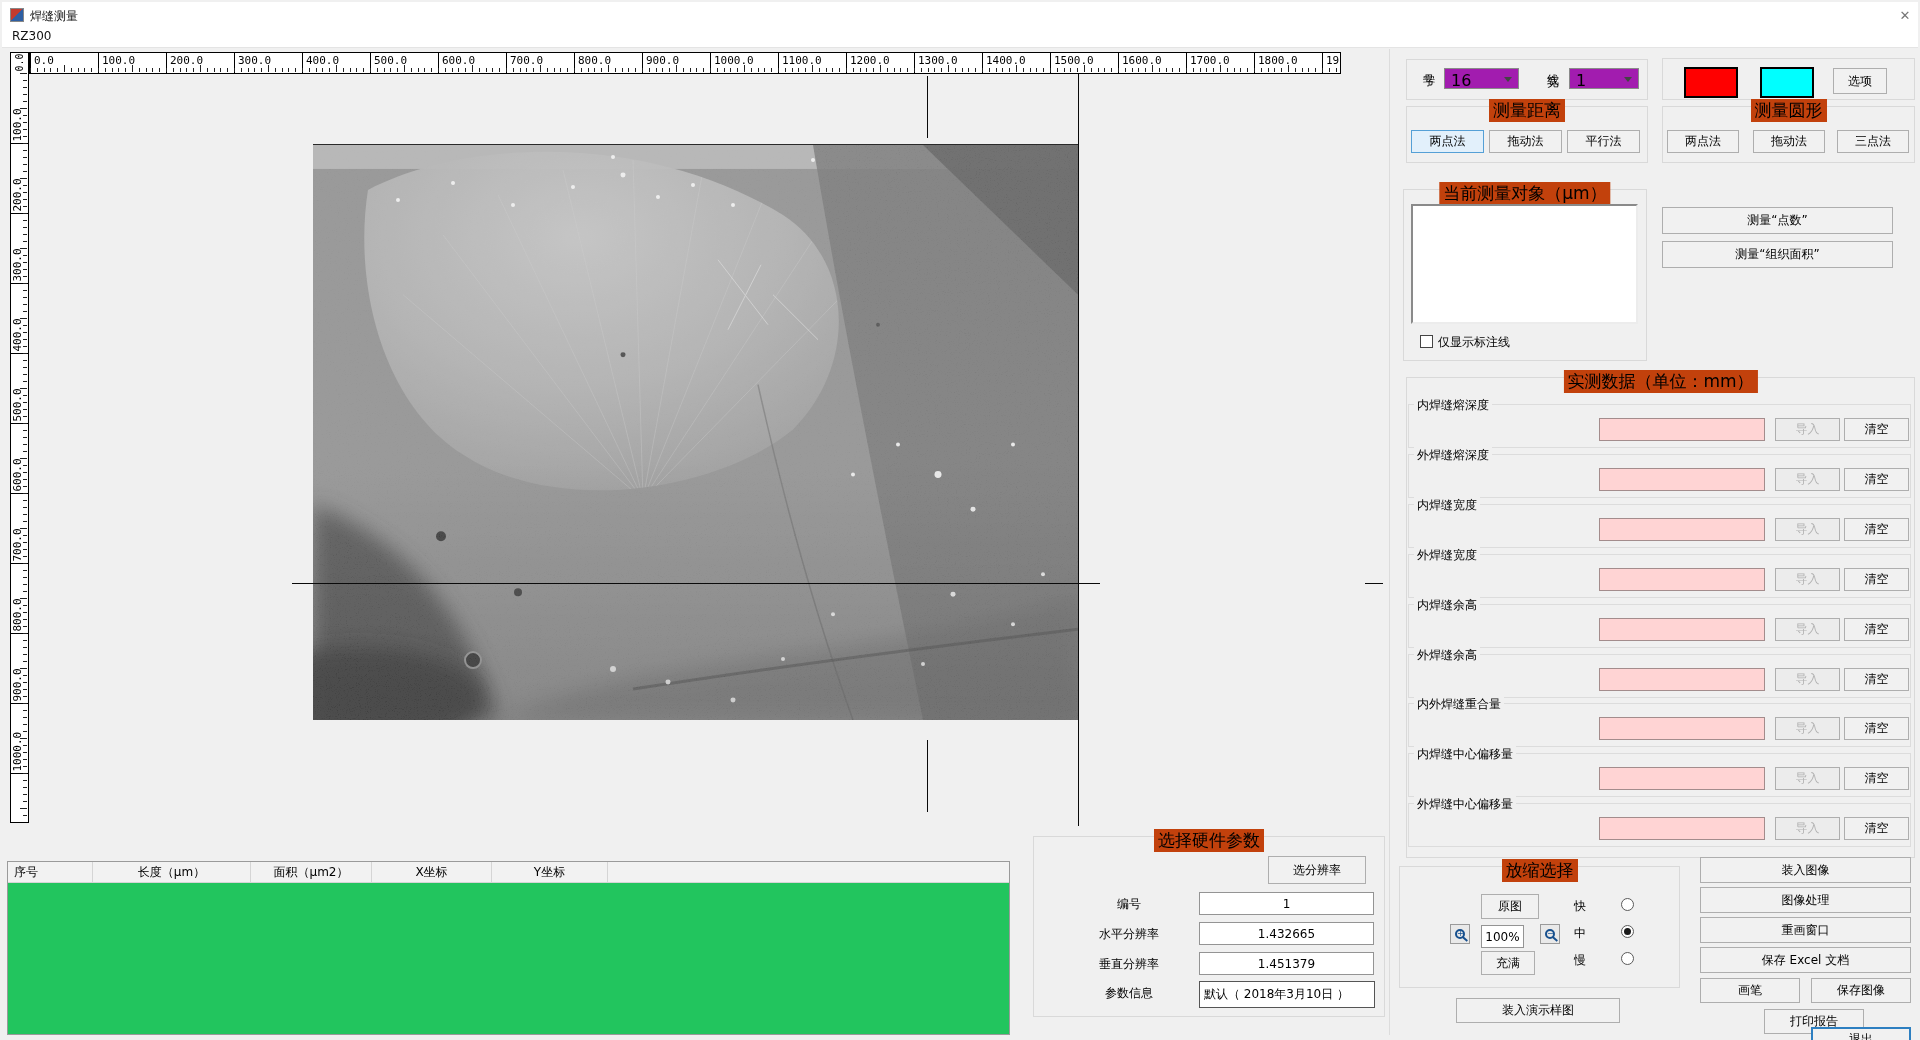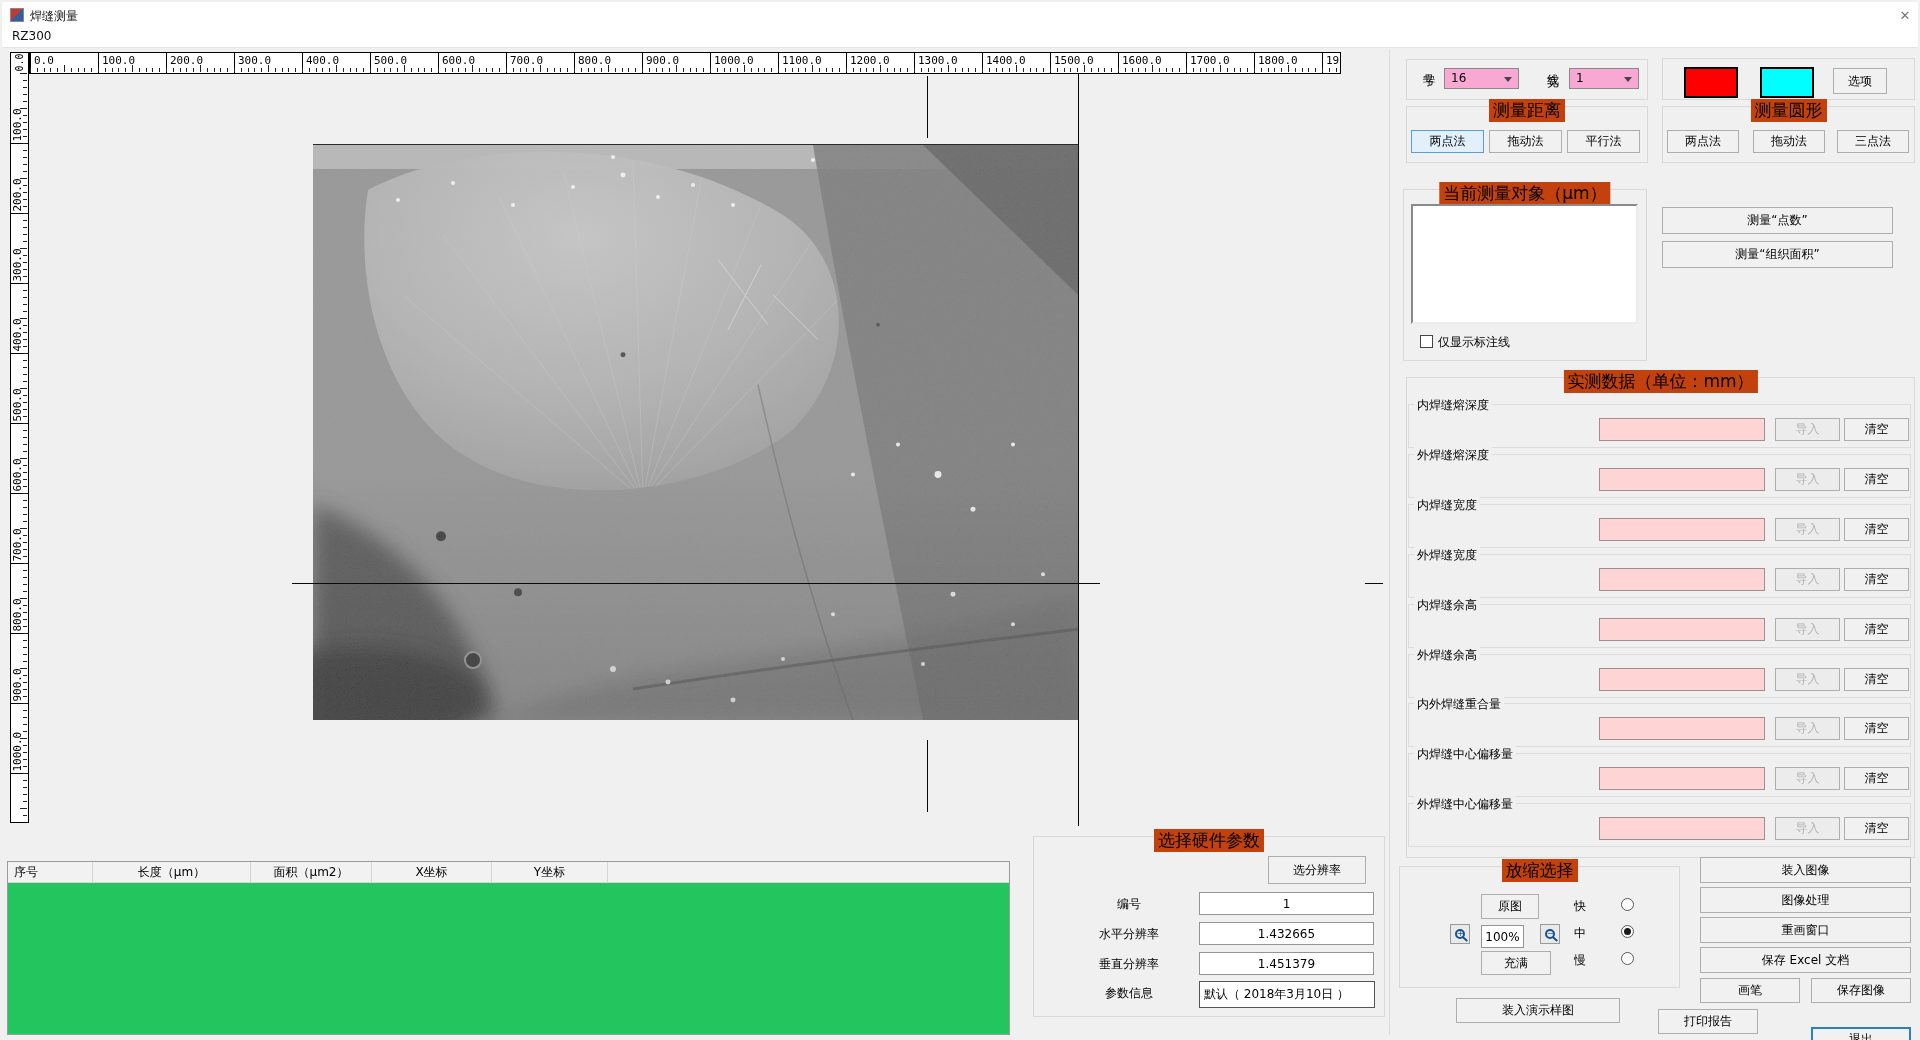--- a/index.html
+++ b/index.html
@@ -54,21 +54,21 @@
     white-space:nowrap; color:#000; }
   .gtitle.center { left:50%; transform:translateX(-50%); }
   .btn { position:absolute; background:#f1f1f1; border:1px solid #aeaeae; font-size:12px;
     color:#000; display:flex; align-items:center; justify-content:center; white-space:nowrap; }
   .btn.sel { background:#e2f0fb; border-color:#55a0d6; }
   .btn.focused { border:2px solid #2d7fc1;margin-top:18px; }
   .btn.disabled { color:#b2b2b2; background:#ececec; }
   .field { position:absolute; background:#fff; border:1px solid #949494; font-size:12px;
     display:flex; align-items:center; justify-content:center; }
   .pinkf { background:#ffd4d4; border:1px solid #a38c8c; }
-  .dd { position:absolute; background:#f9a8d4; border:1px solid #8a8a8a; font-size:12px; }
+  .dd { position:absolute; background:#a21caf; border:1px solid #8a8a8a; font-size:16px; }
   .dd .val { position:absolute; left:6px; top:2px; }
   .chev { position:absolute; right:6px; top:8px; width:0; height:0;
     border-left:4px solid transparent; border-right:4px solid transparent;
     border-top:5px solid #444; }
   .vtext { position:absolute; writing-mode:vertical-rl; letter-spacing:1px; font-size:12px; }
   .swatch { position:absolute; border:2px solid #000; }
   .radio { position:absolute; width:13px; height:13px; border:1px solid #5a5a5a;
     border-radius:50%; background:#fff; }
   .radio.on::after { content:""; position:absolute; left:2px; top:2px; width:7px; height:7px;
     border-radius:50%; background:#1a1a1a; }
@@ -416,36 +416,36 @@
   <div class="groupbox" style="left:1399px;top:866px;width:281px;height:122px;">
     <span class="gtitle center">放缩选择</span>
     <div class="btn" style="left:81px;top:27px;width:58px;height:25px;">原图</div>
     <div class="mag" style="left:50px;top:57px;">
       <span class="lens">+</span>
     </div>
     <div class="field" style="left:81px;top:58px;width:43px;height:23px;">100%</div>
     <div class="mag" style="left:140px;top:57px;">
       <span class="lens">−</span>
     </div>
-    <div class="btn" style="left:81px;top:84px;width:70px;height:24px;">充满</div>
+    <div class="btn" style="left:81px;top:84px;width:54px;height:24px;">充满</div>
     <div id="speed-radios">
         <div class="rlab" style="left: 174px; top: 31px;">快</div>
         <div class="radio" style="left: 221px; top: 31px;"></div>
         <div class="rlab" style="left: 174px; top: 58px;">中</div>
         <div class="radio on" style="left: 221px; top: 58px;"></div>
         <div class="rlab" style="left: 174px; top: 85px;">慢</div>
         <div class="radio" style="left: 221px; top: 85px;"></div>
       </div>
   </div>
   <div class="btn" style="left:1456px;top:998px;width:164px;height:25px;">装入演示样图</div>
 
   <div id="actions"></div>
 
 <div class="btn" style="left: 1700px; top: 857px; width: 211px; height: 26px;">装入图像</div>
     <div class="btn" style="left: 1700px; top: 887px; width: 211px; height: 26px;">图像处理</div>
     <div class="btn" style="left: 1700px; top: 917px; width: 211px; height: 26px;">重画窗口</div>
     <div class="btn" style="left: 1700px; top: 947px; width: 211px; height: 26px;">保存 Excel 文档</div>
     <div class="btn" style="left: 1700px; top: 978px; width: 100px; height: 25px;">画笔</div>
     <div class="btn" style="left: 1811px; top: 978px; width: 100px; height: 25px;">保存图像</div>
-    <div class="btn" style="left: 1658px; top: 1009px; width: 100px; height: 25px;">打印报告</div>
+    <div class="btn" style="left: 1764px; top: 1009px; width: 100px; height: 25px;">打印报告</div>
     <div class="btn focused" style="left: 1811px; top: 1009px; width: 100px; height: 25px;">退出</div>
 
 </div>
 
 </body></html>

